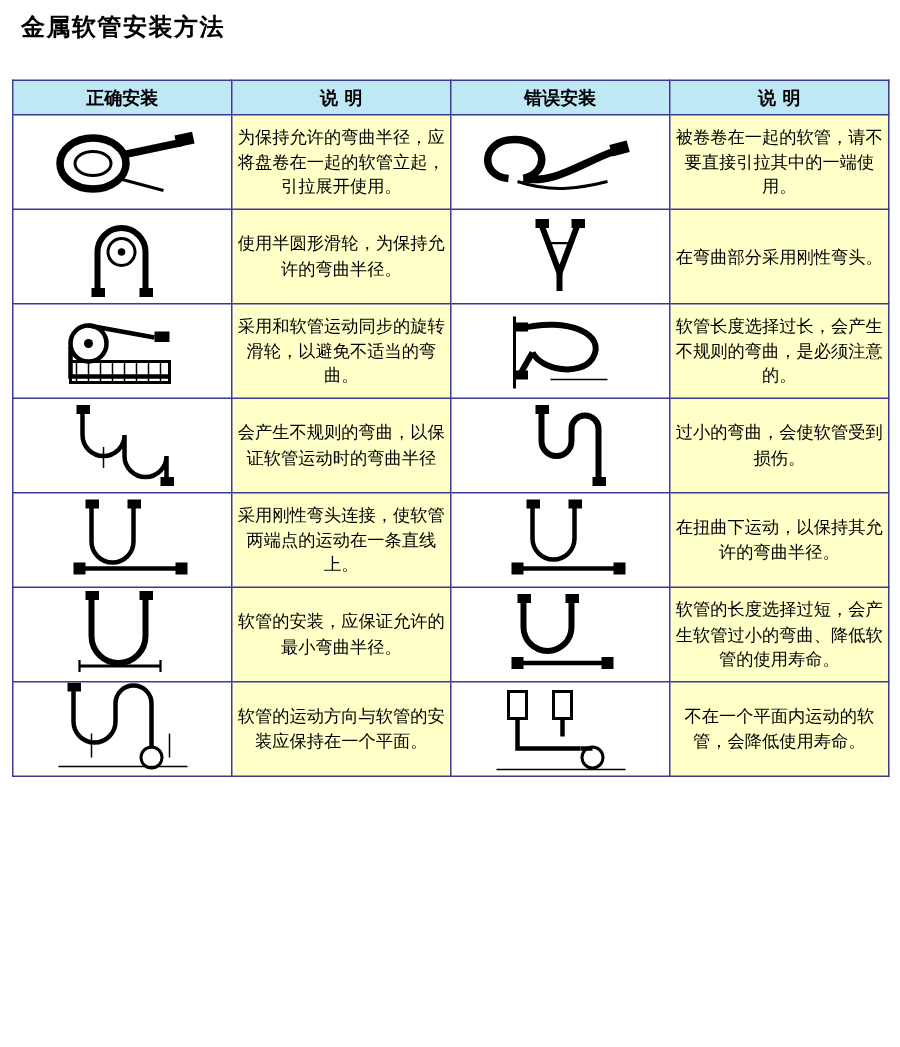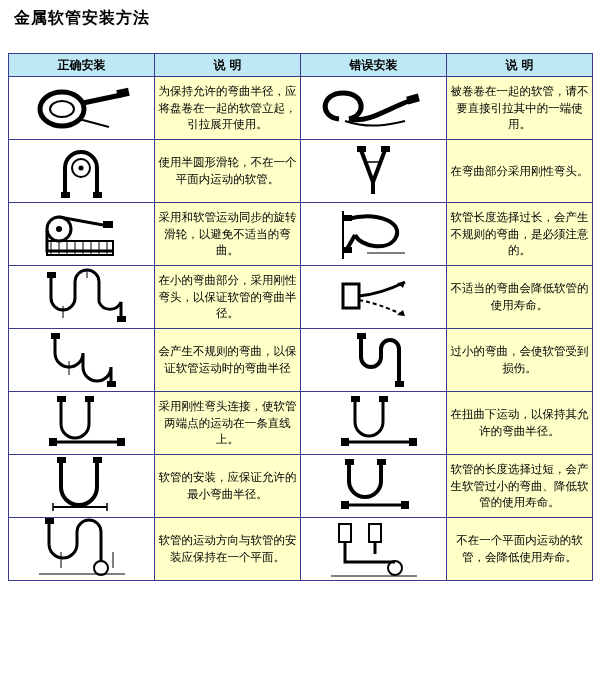--- a/index.html
+++ b/index.html
@@ -118,21 +118,21 @@
       <tr>
         <td class="imgcell">
           <svg class="fig" width="130" height="58" viewBox="0 0 130 58">
             <path d="M48 52 L48 26 A16 16 0 0 1 80 26 L80 52" fill="none" stroke="#000" stroke-width="4"></path>
             <circle cx="64" cy="26" r="9" fill="none" stroke="#000" stroke-width="2"></circle>
             <circle cx="64" cy="26" r="2.5" fill="#000"></circle>
             <rect x="44" y="50" width="9" height="6" fill="#000"></rect>
             <rect x="76" y="50" width="9" height="6" fill="#000"></rect>
           </svg>
         </td>
-        <td class="desccell">使用半圆形滑轮，不在一个平面内运动的软管。</td>
+        <td class="desccell">使用半圆形滑轮，为保持允许的弯曲半径。</td>
         <td class="imgcell">
           <svg class="fig" width="130" height="58" viewBox="0 0 130 58">
             <path d="M52 8 L64 40 L76 8" fill="none" stroke="#000" stroke-width="4"></path>
             <path d="M64 40 L64 52" fill="none" stroke="#000" stroke-width="4"></path>
             <rect x="48" y="4" width="9" height="6" fill="#000"></rect>
             <rect x="72" y="4" width="9" height="6" fill="#000"></rect>
             <path d="M58 20 L70 20" stroke="#000" stroke-width="1.5"></path>
           </svg>
         </td>
         <td class="desccell">在弯曲部分采用刚性弯头。</td>
@@ -157,41 +157,20 @@
             <path d="M38 14 C70 6 96 18 86 34 C78 46 52 42 46 30" fill="none" stroke="#000" stroke-width="4"></path>
             <path d="M46 30 L38 44" fill="none" stroke="#000" stroke-width="4"></path>
             <rect x="34" y="10" width="9" height="6" fill="#000"></rect>
             <rect x="34" y="42" width="9" height="6" fill="#000"></rect>
             <path d="M58 48 L96 48" stroke="#000" stroke-width="1"></path>
           </svg>
         </td>
         <td class="desccell">软管长度选择过长，会产生不规则的弯曲，是必须注意的。</td>
       </tr>
 
-      <tr>
-        <td class="imgcell">
-          <svg class="fig" width="130" height="58" viewBox="0 0 130 58">
-            <path d="M34 8 L34 30 A12 12 0 0 0 58 30 L58 14 A12 12 0 0 1 82 14 L82 34 A12 12 0 0 0 104 34 L104 50" fill="none" stroke="#000" stroke-width="3"></path>
-            <rect x="30" y="4" width="9" height="6" fill="#000"></rect>
-            <rect x="100" y="48" width="9" height="6" fill="#000"></rect>
-            <path d="M46 38 L46 50 M70 2 L70 10" stroke="#000" stroke-width="1"></path>
-          </svg>
-        </td>
-        <td class="desccell">在小的弯曲部分，采用刚性弯头，以保证软管的弯曲半径。</td>
-        <td class="imgcell">
-          <svg class="fig" width="130" height="58" viewBox="0 0 130 58">
-            <rect x="34" y="16" width="16" height="24" fill="none" stroke="#000" stroke-width="3"></rect>
-            <path d="M50 28 C70 26 84 20 96 14" fill="none" stroke="#000" stroke-width="3"></path>
-            <path d="M50 32 C70 36 84 42 96 48" fill="none" stroke="#000" stroke-width="2" stroke-dasharray="4 3"></path>
-            <path d="M96 14 l-8 1 l6 5 z" fill="#000"></path>
-            <path d="M96 48 l-8 -1 l6 -5 z" fill="#000"></path>
-          </svg>
-        </td>
-        <td class="desccell">不适当的弯曲会降低软管的使用寿命。</td>
-      </tr>
 
       <tr>
         <td class="imgcell">
           <svg class="fig" width="130" height="58" viewBox="0 0 130 58">
             <path d="M38 6 L38 22 A14 14 0 0 0 66 22 L66 36 A14 14 0 0 0 94 36 L94 52" fill="none" stroke="#000" stroke-width="3"></path>
             <rect x="34" y="2" width="9" height="6" fill="#000"></rect>
             <rect x="90" y="50" width="9" height="6" fill="#000"></rect>
             <path d="M52 30 L52 44" stroke="#000" stroke-width="1"></path>
           </svg>
         </td>

